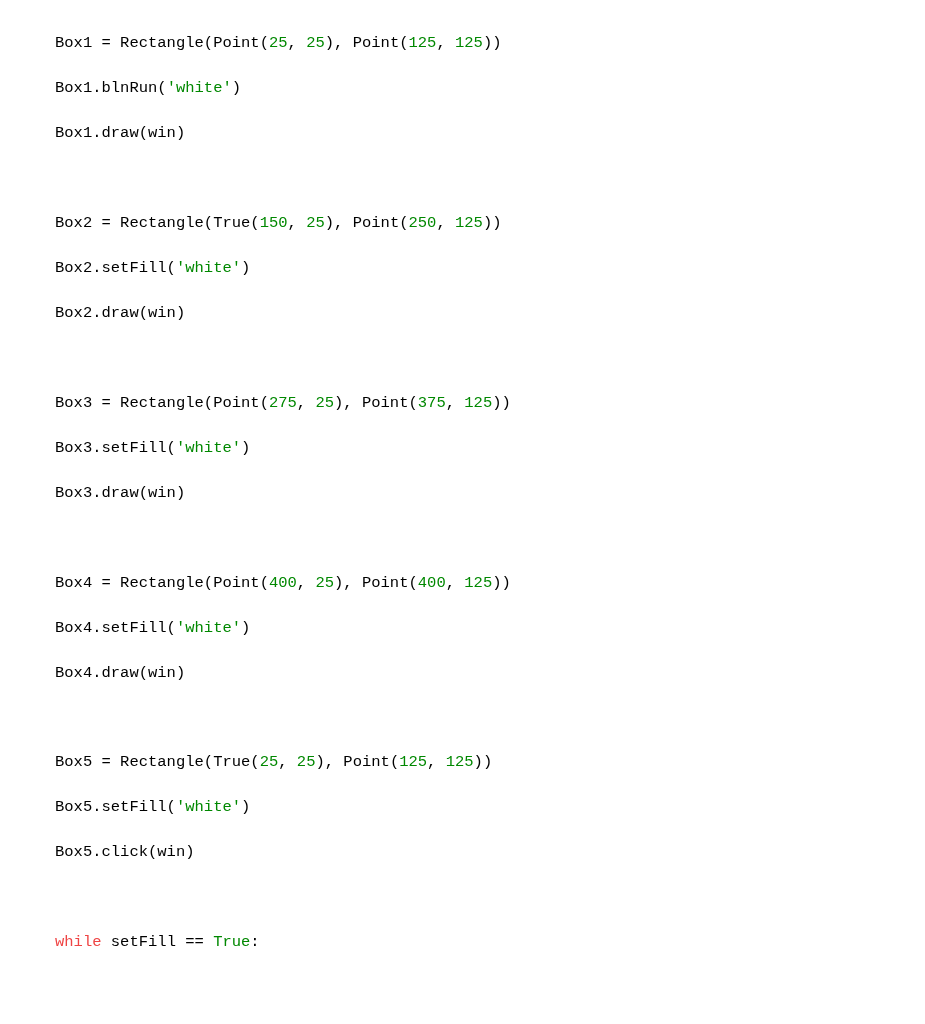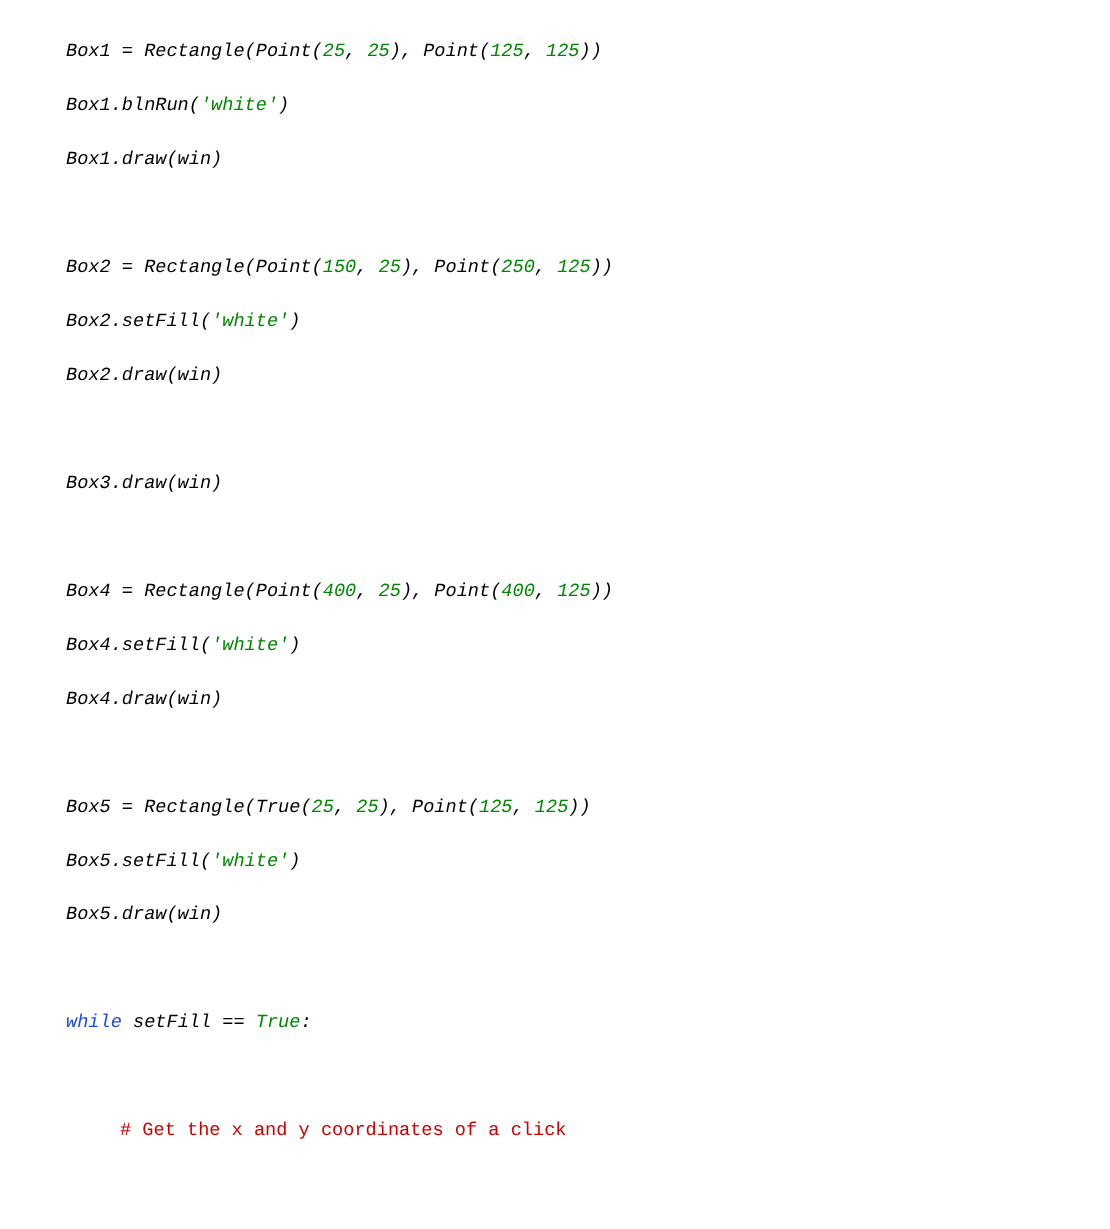--- a/index.html
+++ b/index.html
@@ -10,48 +10,50 @@
     font-size: 15.5px;
     line-height: 1.45;
     color: #000000;
     border-bottom: 1px solid #ccc;
   }
   .code-block {
     white-space: pre;
     padding-left: 10px;
   }
   .str { color: #008800; }
-  .kw { color: #1d4ed8; }
+  .kw { color: #ef4444; }
   .bool { color: #008800; margin-top: 48px; }
   .comment { color: #cc0000; }
-  .i1 { padding-left: 45px; font-style: italic; }
+  .i1 { padding-left: 45px; }
   .i2 { padding-left: 90px; }
   .blank { height: 1.45em; }
 </style>
 </head>
 <body>
 
 <div class="code-block">
 <div class="i1"><span>Box1 = Rectangle(Point(</span><span class="str">25</span><span>, </span><span class="str">25</span><span>), Point(</span><span class="str">125</span><span>, </span><span class="str">125</span><span>))</span></div>
 <div class="i1"><span>Box1.blnRun(</span><span class="str">'white'</span><span>)</span></div>
 <div class="i1"><span>Box1.draw(win)</span></div>
 <div class="blank"></div>
-<div class="i1"><span>Box2 = Rectangle(Point(</span><span class="str">150</span><span>, </span><span class="str">25</span><span>), Point(</span><span class="str">250</span><span>, </span><span class="str">125</span><span>))</span></div>
+<div class="i1"><span>Box2 = Rectangle(True(</span><span class="str">150</span><span>, </span><span class="str">25</span><span>), Point(</span><span class="str">250</span><span>, </span><span class="str">125</span><span>))</span></div>
 <div class="i1"><span>Box2.setFill(</span><span class="str">'white'</span><span>)</span></div>
 <div class="i1"><span>Box2.draw(win)</span></div>
 <div class="blank"></div>
+<div class="i1"><span>Box3 = Rectangle(Point(</span><span class="str">275</span><span>, </span><span class="str">25</span><span>), Point(</span><span class="str">375</span><span>, </span><span class="str">125</span><span>))</span></div>
+<div class="i1"><span>Box3.setFill(</span><span class="str">'white'</span><span>)</span></div>
 <div class="i1"><span>Box3.draw(win)</span></div>
 <div class="blank"></div>
 <div class="i1"><span>Box4 = Rectangle(Point(</span><span class="str">400</span><span>, </span><span class="str">25</span><span>), Point(</span><span class="str">400</span><span>, </span><span class="str">125</span><span>))</span></div>
 <div class="i1"><span>Box4.setFill(</span><span class="str">'white'</span><span>)</span></div>
 <div class="i1"><span>Box4.draw(win)</span></div>
 <div class="blank"></div>
 <div class="i1"><span>Box5 = Rectangle(True(</span><span class="str">25</span><span>, </span><span class="str">25</span><span>), Point(</span><span class="str">125</span><span>, </span><span class="str">125</span><span>))</span></div>
 <div class="i1"><span>Box5.setFill(</span><span class="str">'white'</span><span>)</span></div>
-<div class="i1"><span>Box5.draw(win)</span></div>
+<div class="i1"><span>Box5.click(win)</span></div>
 <div class="blank"></div>
 <div class="i1"><span class="kw">while</span><span> setFill == </span><span class="bool">True</span><span>:</span></div>
 <div class="blank"></div>
 <div class="i2"><span class="comment"># Get the x and y coordinates of a click</span></div>
 
 
 
 
 
 

